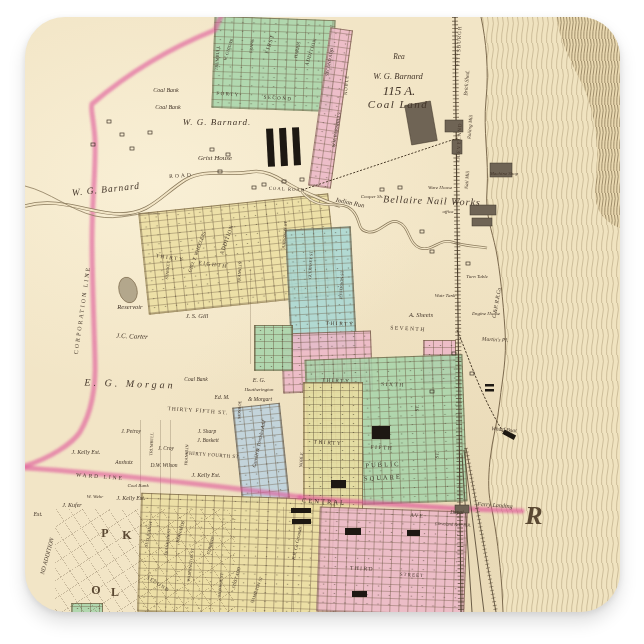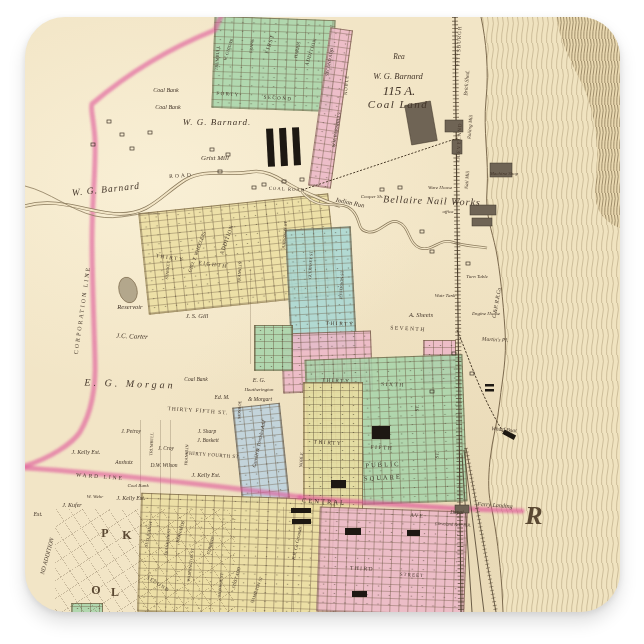--- a/index.html
+++ b/index.html
@@ -155,21 +155,21 @@
           <rect x="267" y="502" width="19" height="5"></rect>
         </g>
         <ellipse cx="103" cy="273" rx="9" ry="13" transform="rotate(-15 103 273)" fill="#b3a78c" stroke="#7d6b4f" stroke-width="0.7"></ellipse>
       </g>
     </svg>
 
     <div class="layer">
         <span class="lbl it" style="left: 192px; top: 105px; font-size: 9px; letter-spacing: 1px; transform: translate(-50%, -50%) rotate(0deg); font-style: italic;">W. G. Barnard.</span>
         <span class="lbl it" style="left: 141px; top: 73px; font-size: 6px; transform: translate(-50%, -50%) rotate(0deg);">Coal Bank</span>
         <span class="lbl it" style="left: 143px; top: 90px; font-size: 6px; transform: translate(-50%, -50%) rotate(0deg);">Coal Bank</span>
-        <span class="lbl it" style="left: 190px; top: 141px; font-size: 7px; transform: translate(-50%, -50%) rotate(0deg);">Grist Mill</span>
+        <span class="lbl it" style="left: 190px; top: 141px; font-size: 7px; transform: translate(-50%, -50%) rotate(0deg);">Grist House</span>
         <span class="lbl" style="left: 156px; top: 159px; font-size: 5.5px; letter-spacing: 2px; transform: translate(-50%, -50%) rotate(-4deg);">ROAD</span>
         <span class="lbl" style="left: 262px; top: 173px; font-size: 4.8px; letter-spacing: 1px; transform: translate(-50%, -50%) rotate(3deg);">COAL ROAD</span>
         <span class="lbl it" style="left: 81px; top: 173px; font-size: 9.5px; letter-spacing: 1px; transform: translate(-50%, -50%) rotate(-6deg);">W. G. Barnard</span>
         <span class="lbl it" style="left: 374px; top: 40px; font-size: 7.5px; transform: translate(-50%, -50%) rotate(0deg);">Rea</span>
         <span class="lbl it" style="left: 373px; top: 59px; font-size: 8.5px; transform: translate(-50%, -50%) rotate(0deg);">W. G. Barnard</span>
         <span class="lbl it" style="left: 374px; top: 73px; font-size: 13px; transform: translate(-50%, -50%) rotate(0deg);">115 A.</span>
         <span class="lbl it" style="left: 373px; top: 87px; font-size: 11px; letter-spacing: 1.5px; transform: translate(-50%, -50%) rotate(0deg);">Coal Land</span>
         <span class="lbl" style="left: 434px; top: 29px; font-size: 5px; letter-spacing: 1px; transform: translate(-50%, -50%) rotate(-87deg);">PITTSBURGH</span>
         <span class="lbl" style="left: 434px; top: 125px; font-size: 5px; letter-spacing: 1px; transform: translate(-50%, -50%) rotate(-87deg);">CLEVELAND</span>
         <span class="lbl it" style="left: 442px; top: 66px; font-size: 5.5px; transform: translate(-50%, -50%) rotate(-85deg);">Brick Shed.</span>

